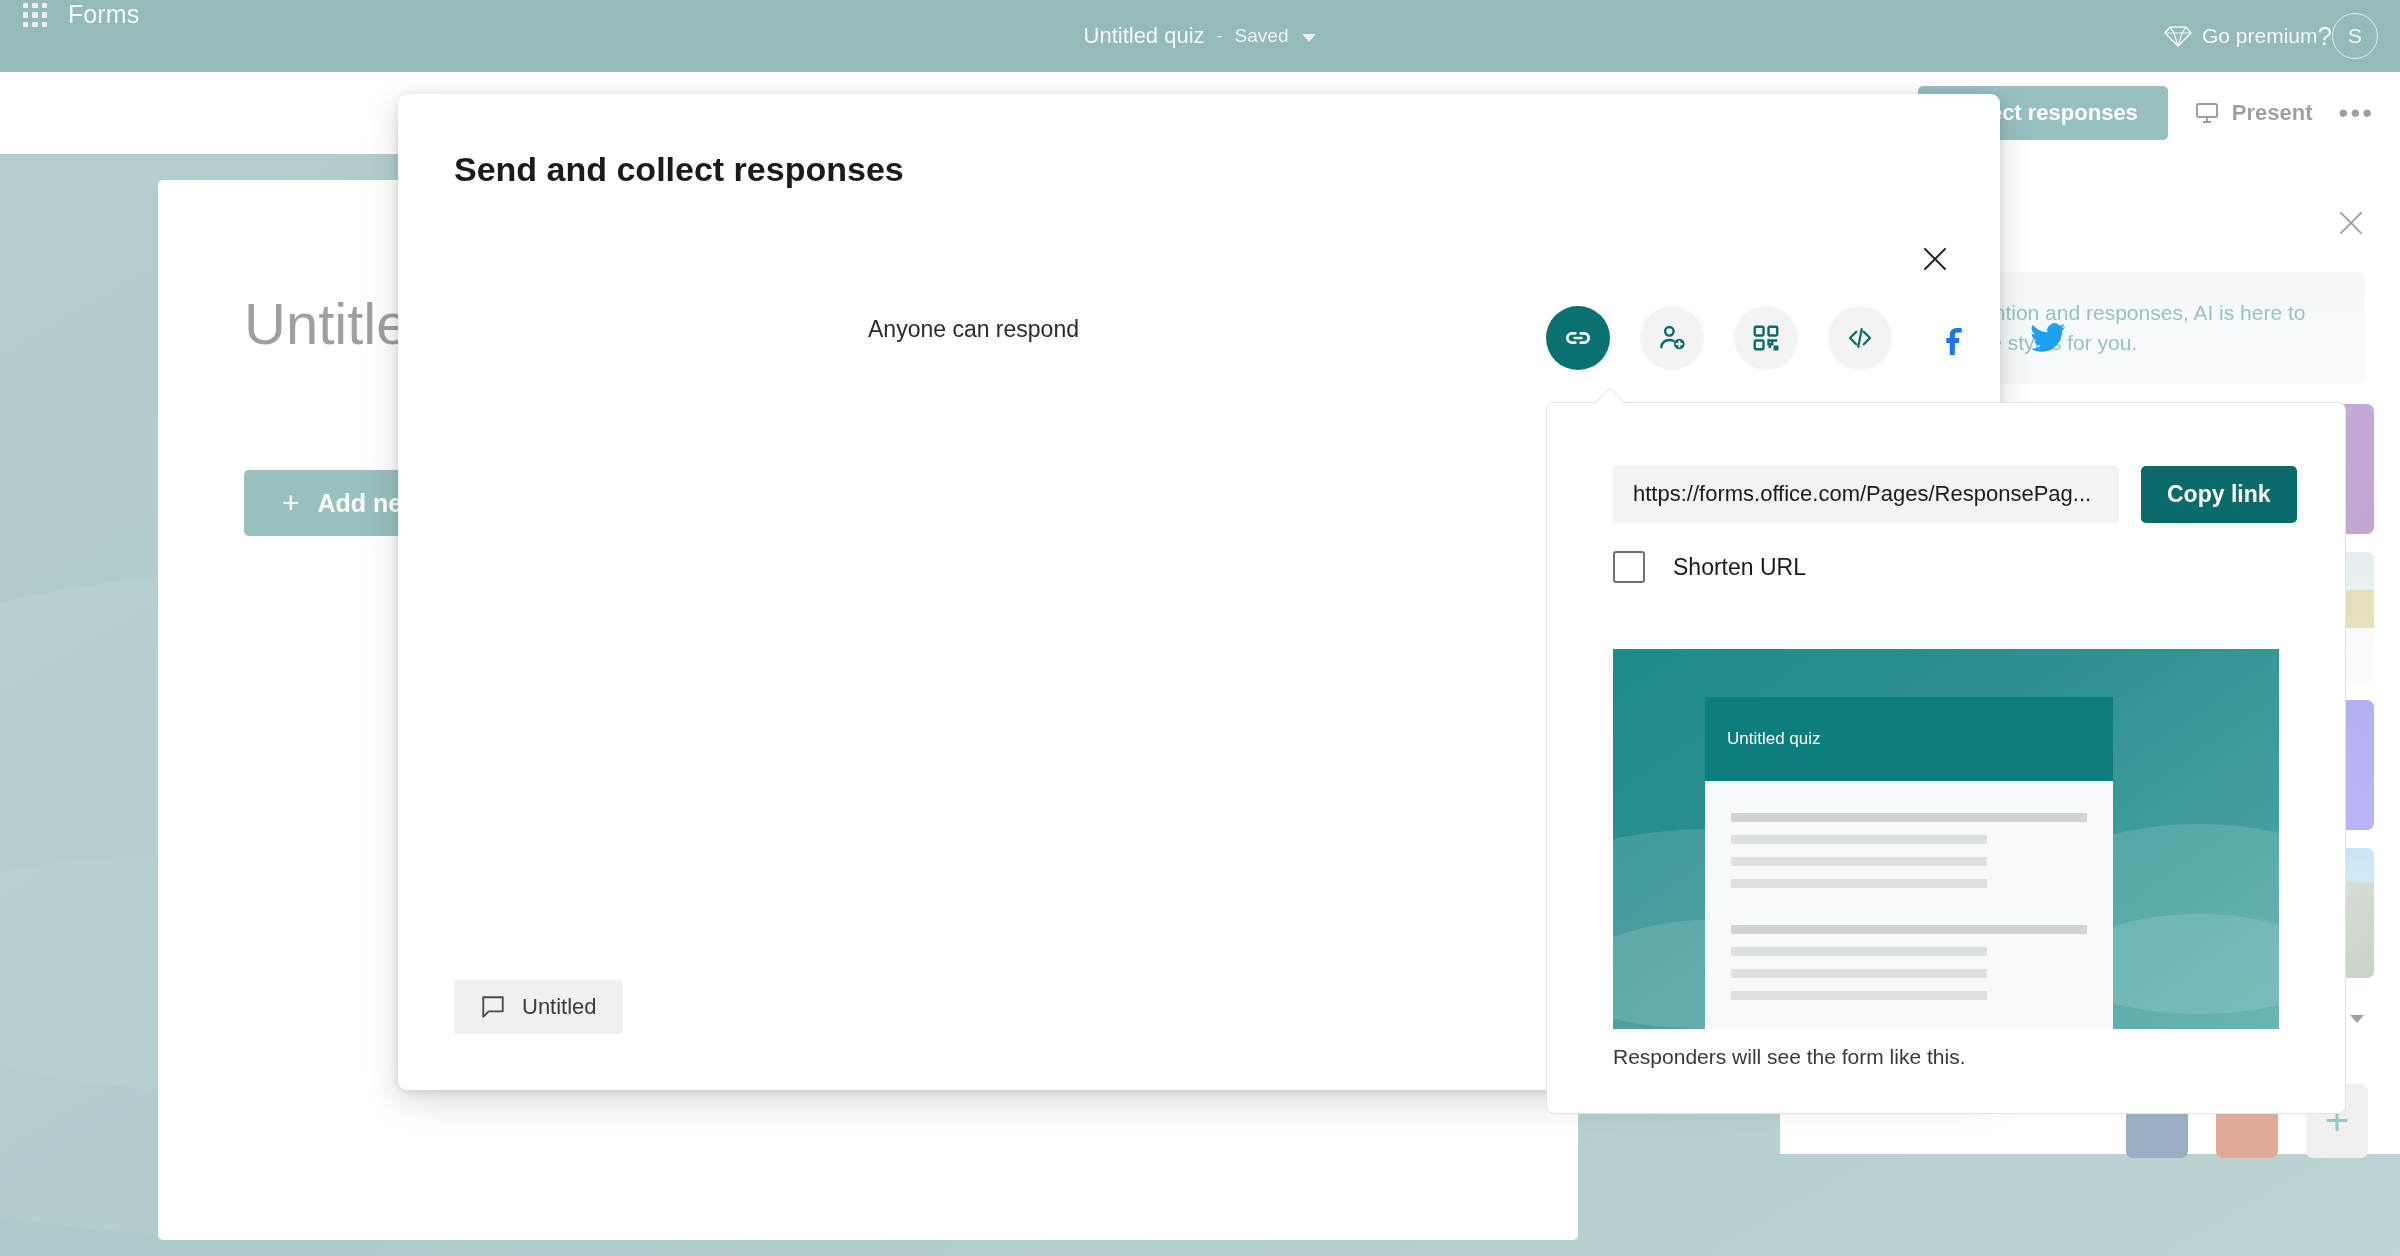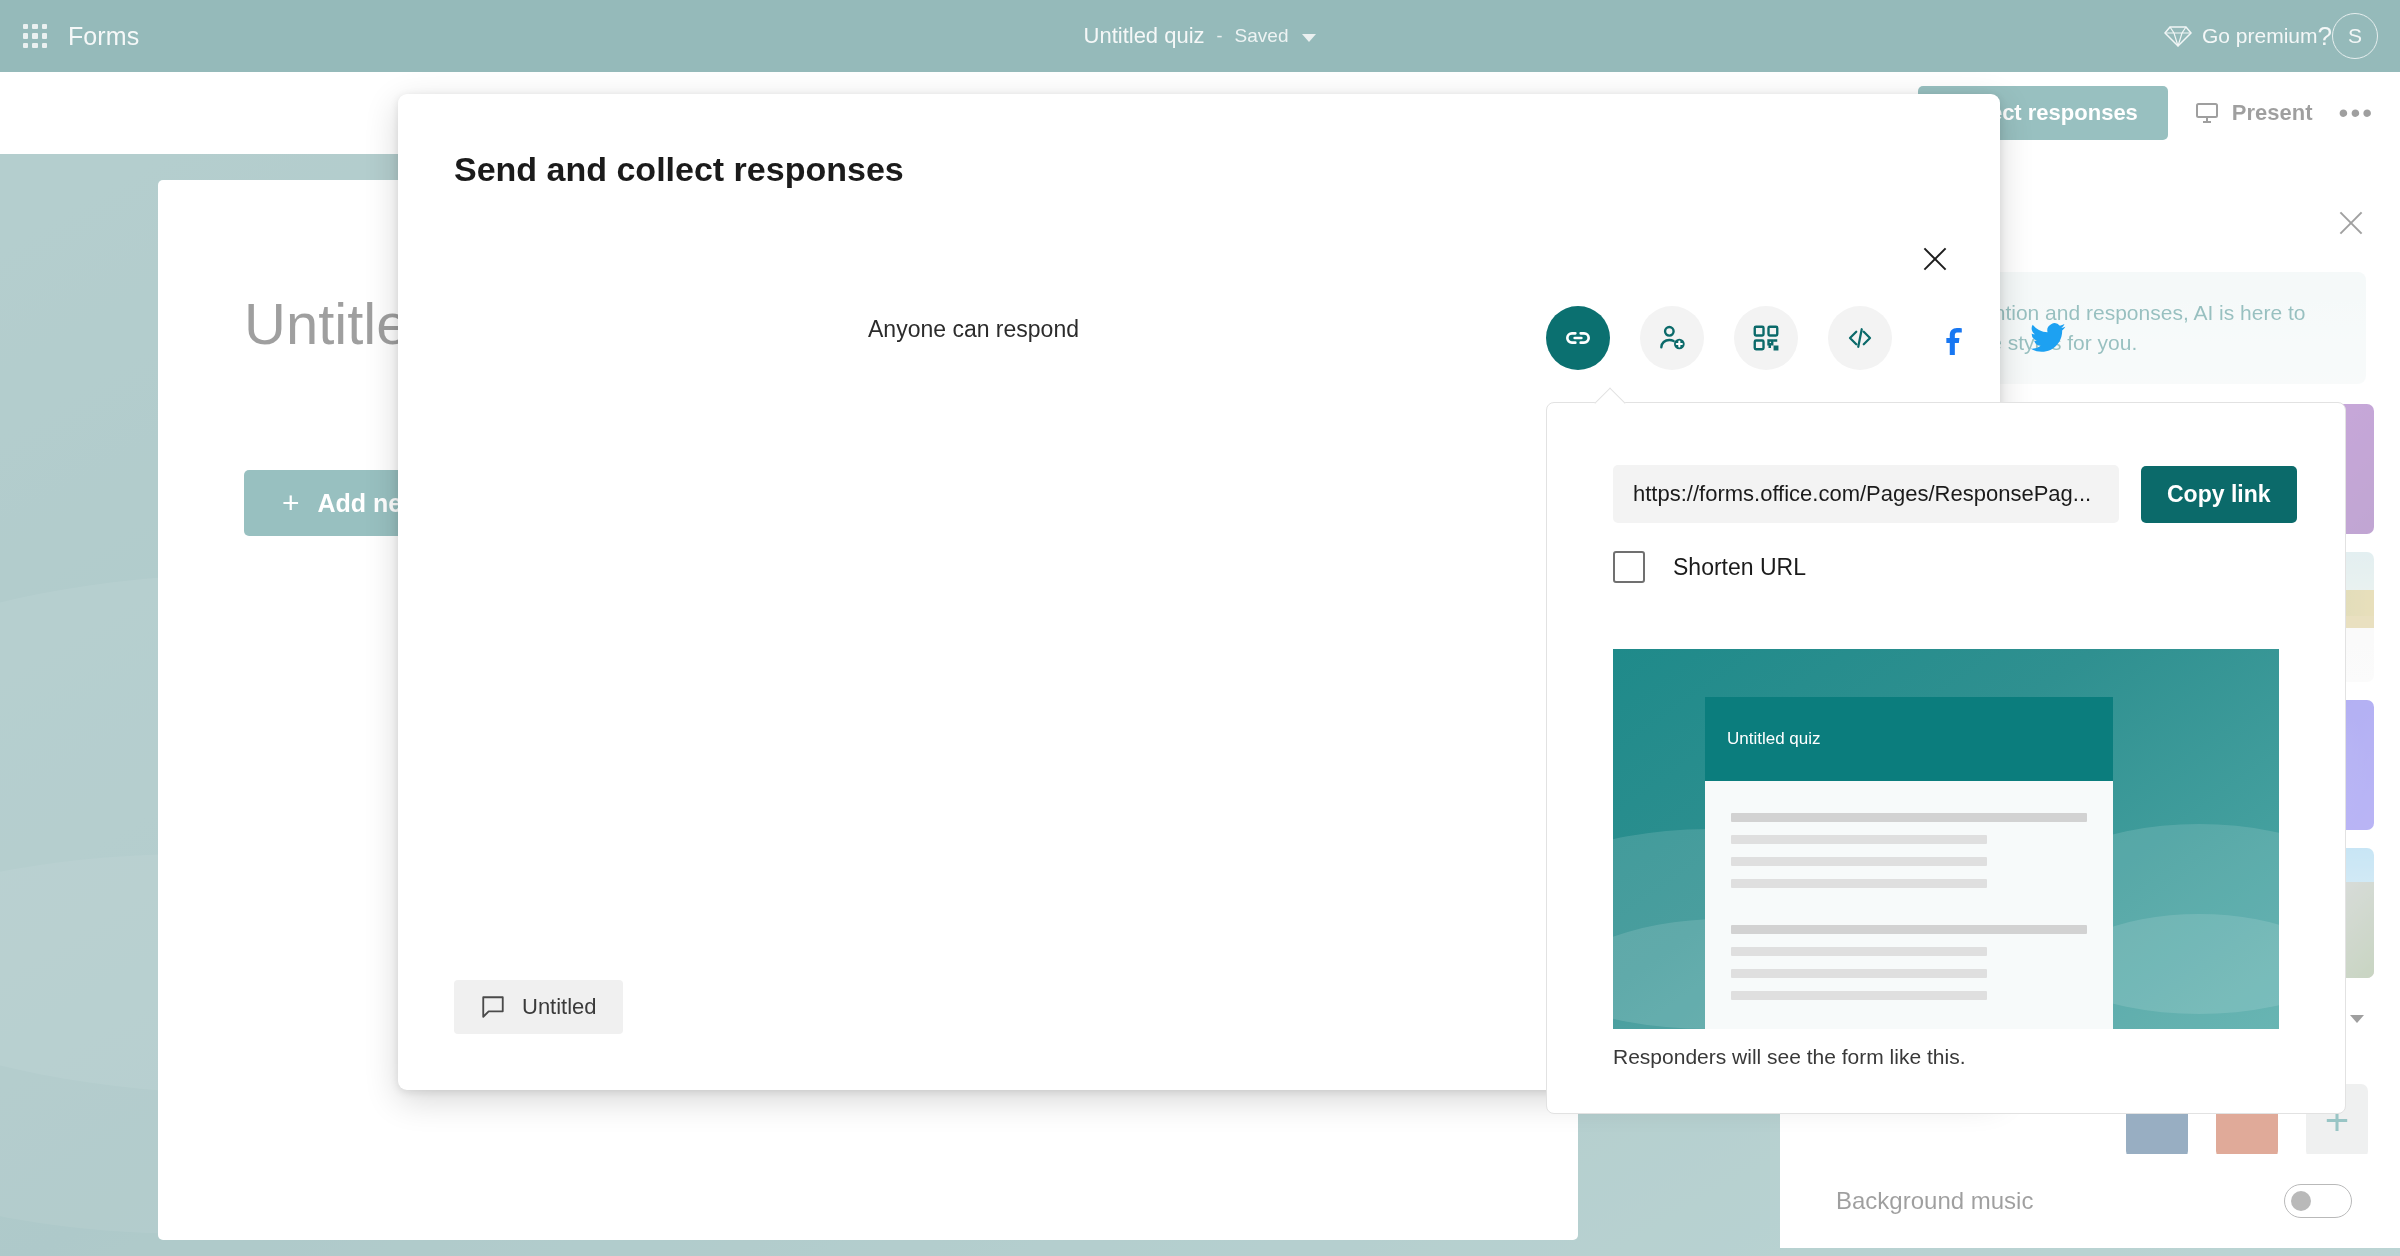--- a/index.html
+++ b/index.html
@@ -10,21 +10,21 @@
     background: #ffffff;
   }
 
   
   #app-root { position: absolute; inset: 0; }
 
   
   .suite-header {
     position: absolute; top: 0; left: 0; width: 2400px; height: 72px;
     background: #035C5C;
-    display: flex; align-items: center;
+    display: flex; align-items: flex-start;
   }
   .waffle {
     width: 30px; height: 30px; margin-left: 20px; margin-right: 18px;
     display: grid; grid-template-columns: repeat(3, 1fr); grid-template-rows: repeat(3, 1fr);
     gap: 4px; padding: 3px; cursor: pointer;
   }
   .waffle i { background: #cfdedd; border-radius: 1px; display: block; }
   .suite-brand {
     color: #e8eeee; font-size: 25px; letter-spacing: .1px;
   }
@@ -358,26 +358,20 @@
       <span>View all</span>
       <span class="chev-sm"></span>
     </div>
 
     <div class="swatch-row">
       <div class="swatch" style="background:#0b3f6e;"></div>
       <div class="swatch" style="background:#b5350c;"></div>
       <div class="swatch add">+</div>
     </div>
 
-    <div class="bgmusic-row">
-      <span class="bgmusic-label">Background music</span>
-      <div class="toggle">
-          <span class="knob"></span>
-        </div>
-    </div>
   </div>
 
   <div class="suite-header">
     <div class="waffle">
       <i></i>
         <i></i>
         <i></i>
         <i></i>
         <i></i>
         <i></i>

